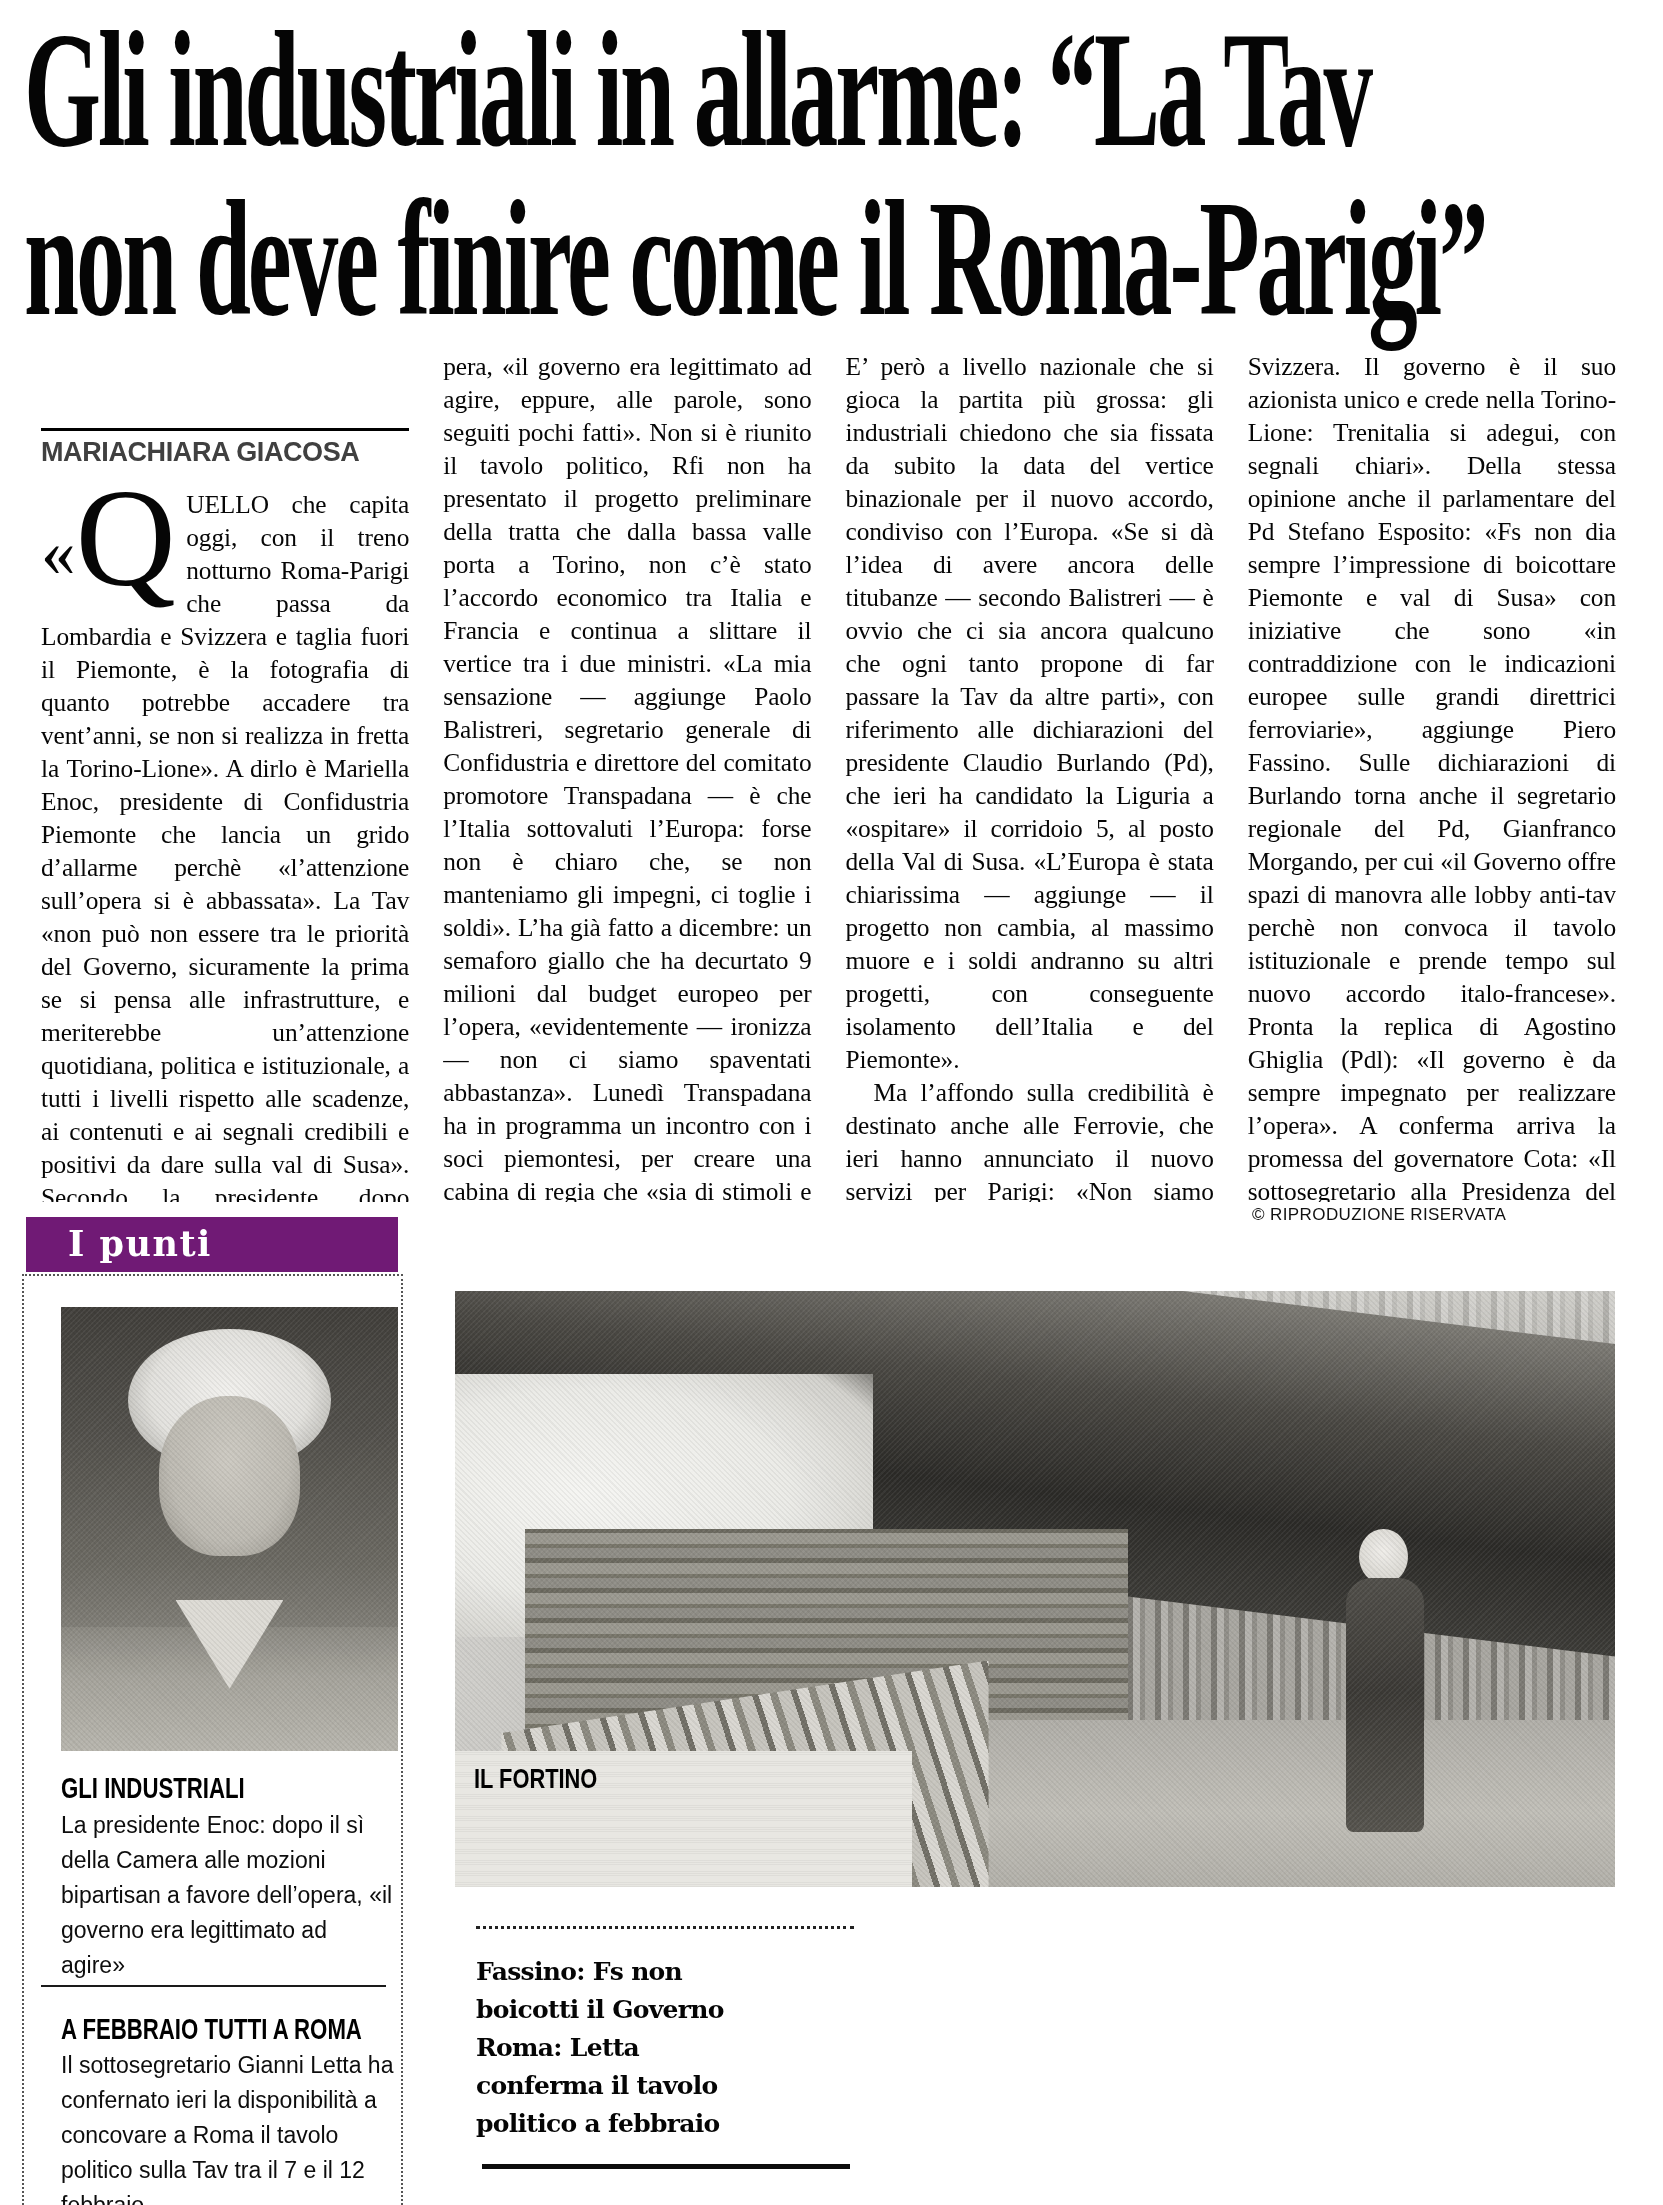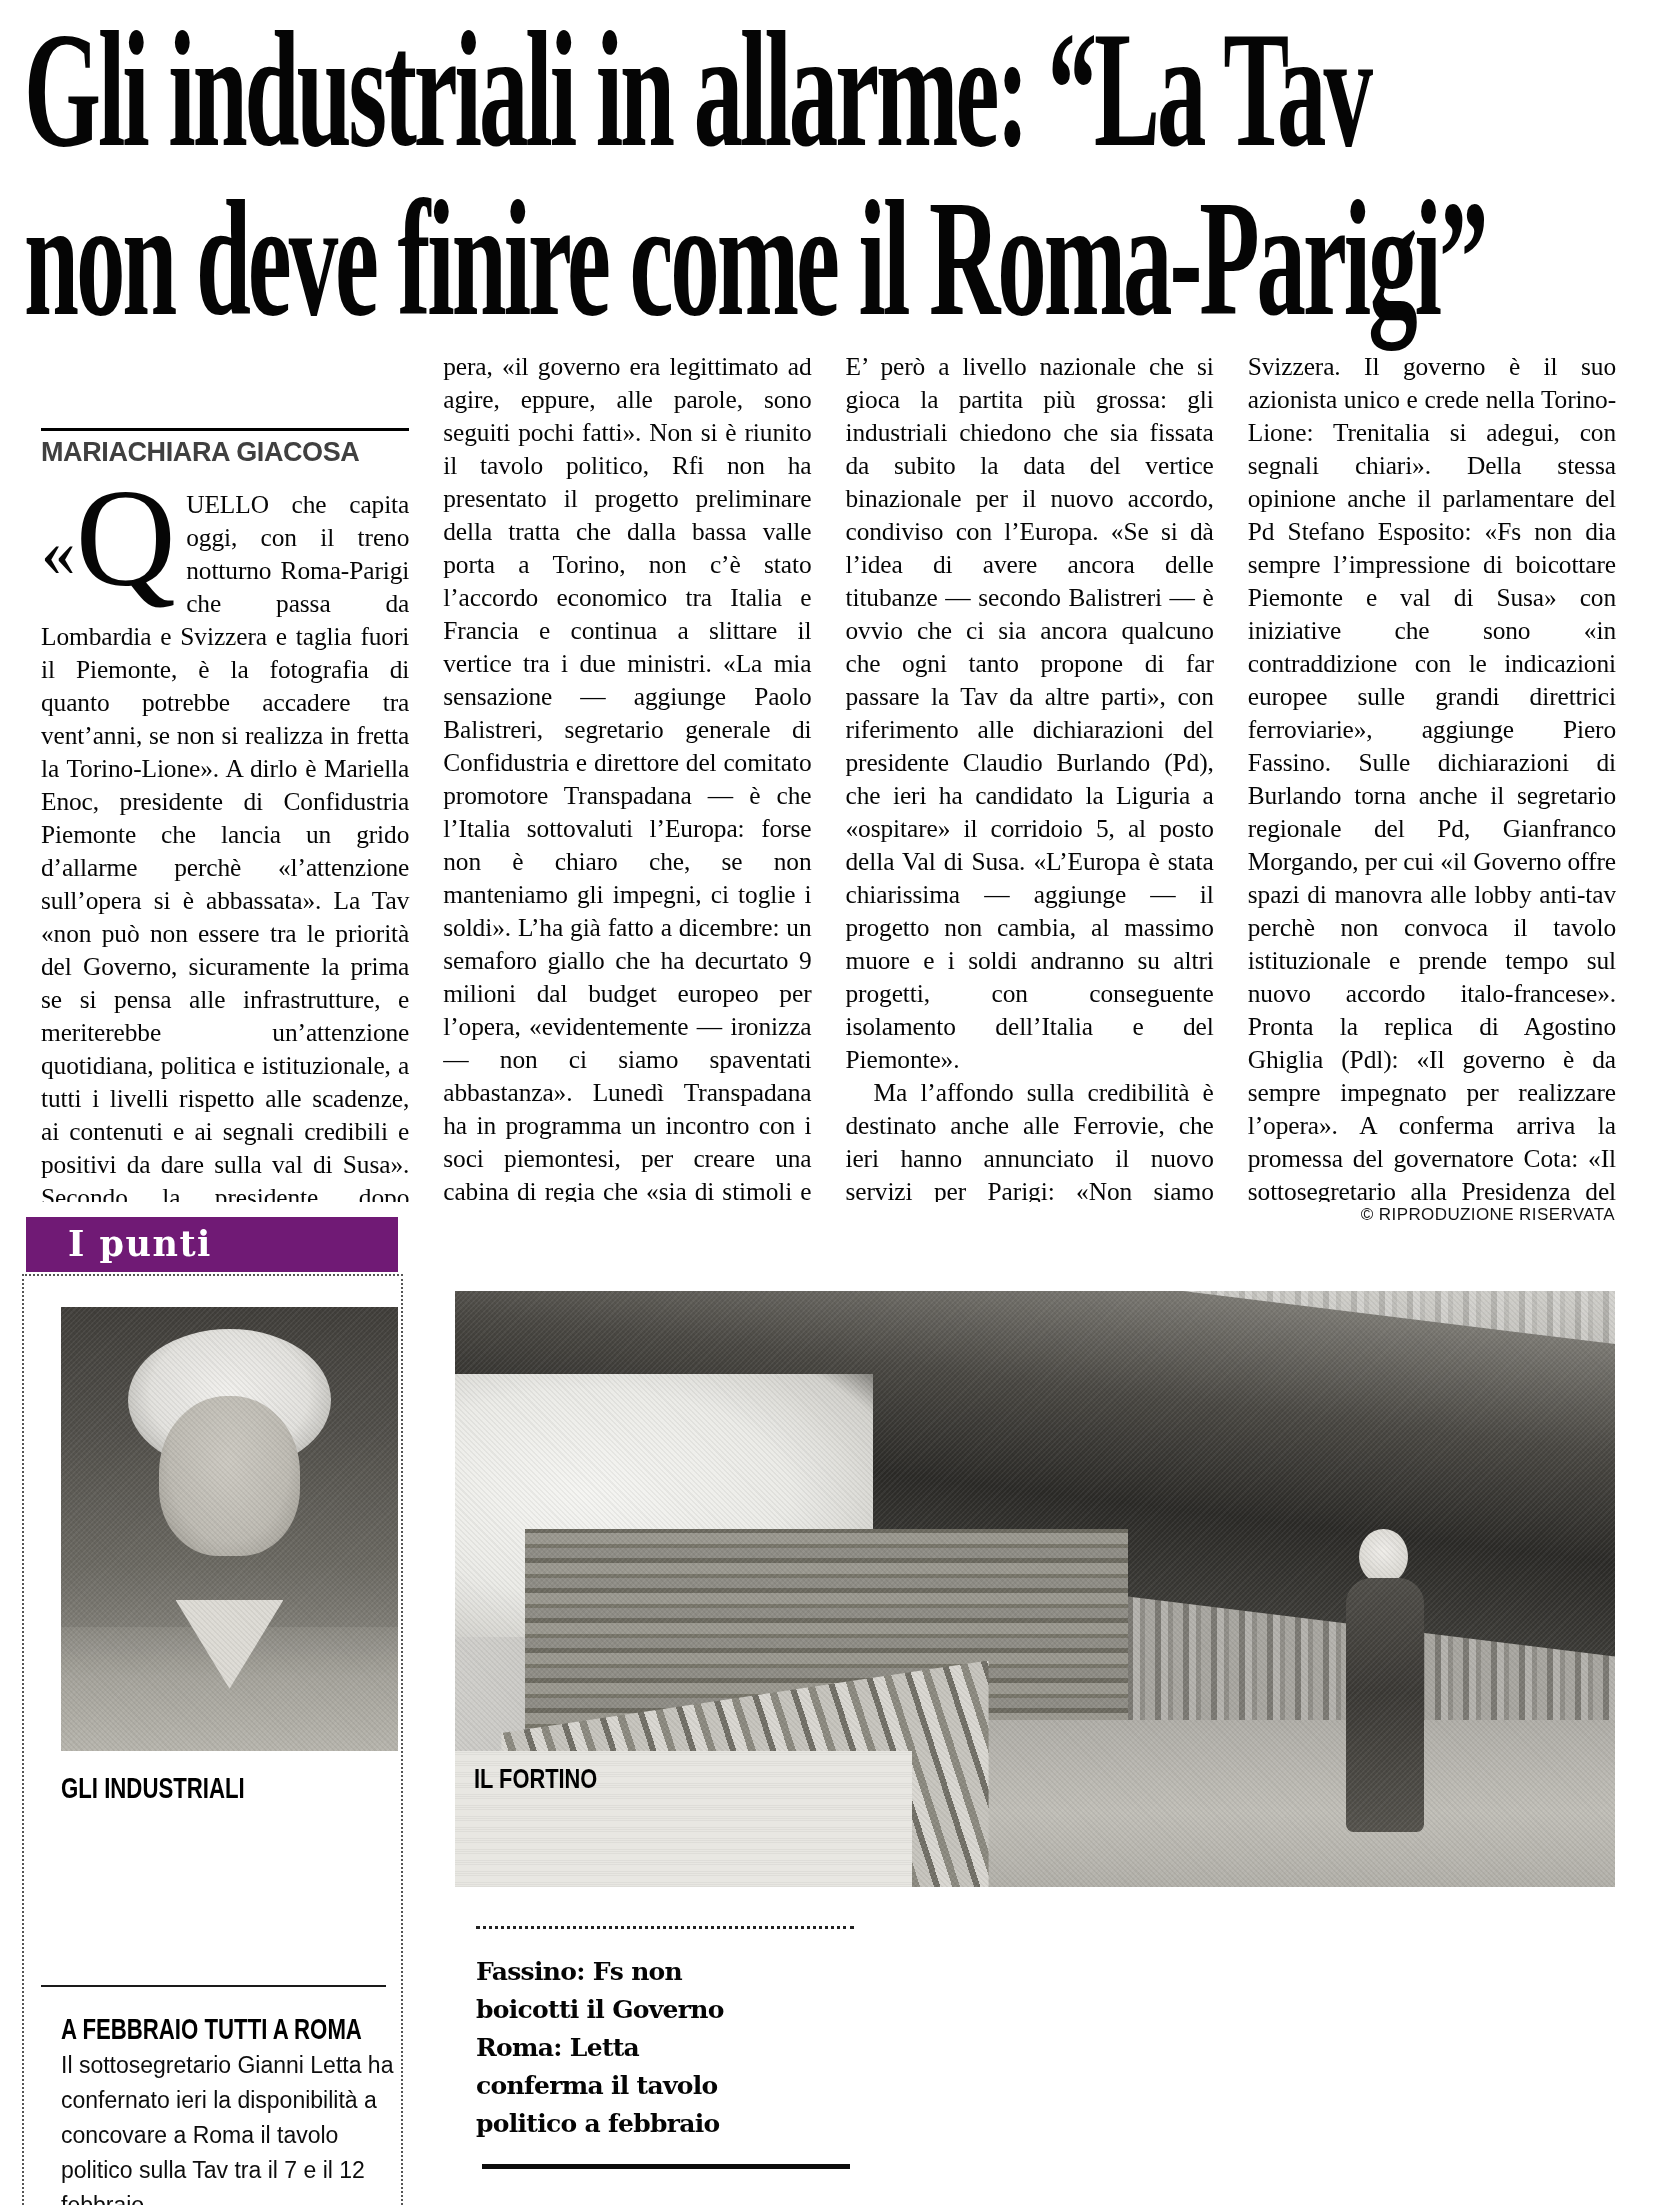--- a/index.html
+++ b/index.html
@@ -35,23 +35,23 @@
     white-space:nowrap;
   }
   .col1-par { margin-top:15px !important; }
   .dropcap {
     float:left; display:flex; align-items:center; height:100px;
     margin:6px 10.5px 0 0;
   }
   .dc-guillemet { font-size:69px; line-height:1; margin-top:19.4px; }
   .dc-letter { font-size:139px; line-height:1; margin-top:-10.5px; }
   .copyright {
-    position:absolute; left:1226px; top:1205px; width:389px;
+    position:absolute; left:1252px; top:1205px; width:389px;
     font-family:"Liberation Sans", sans-serif; font-size:17px;
-    letter-spacing:0.4px; text-align:right; color:#111;
+    letter-spacing:0.4px; text-align:left; color:#111;
   }
   
   .ipunti {
     position:absolute; left:26px; top:1217px; width:372px; height:55px;
     background:#701a75; color:#fff;
     font-family:"DejaVu Serif", serif; font-weight:bold;
     font-size:35px; line-height:54px; padding-left:42px; letter-spacing:1.5px;
   }
   .sidebar-box {
     position:absolute; left:22px; top:1274px; width:381px; height:931px;
@@ -182,20 +182,21 @@
 
   <aside class="sidebar-box">
     <div class="portrait">
       <div class="p-hair"></div>
       <div class="p-face"></div>
       <div class="p-blouse"></div>
       <div class="p-collar"></div>
       <div class="photo-grain"></div>
     </div>
     <h3 class="side-title side-title-1">GLI INDUSTRIALI</h3>
+    <p class="side-text side-text-1">La presidente Enoc: dopo il sì della Camera alle mozioni bipartisan a favore dell’opera, «il governo era legittimato ad agire»</p>
     <div class="side-divider"></div>
     <h3 class="side-title side-title-2">A FEBBRAIO TUTTI A ROMA</h3>
     <p class="side-text side-text-2">Il sottosegretario Gianni Letta ha confernato ieri la disponibilità a concovare a Roma il tavolo politico sulla Tav tra il 7 e il 12 febbraio</p>
   </aside>
 
   <figure class="main-photo">
     <div class="ph-trees"></div>
     <div class="ph-tarp"></div>
     <div class="ph-sky"></div>
     <div class="ph-wall"></div>

